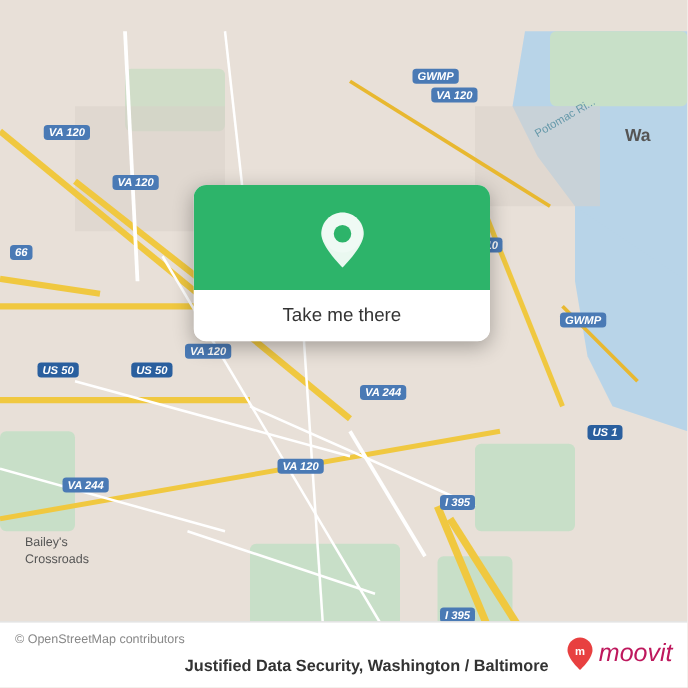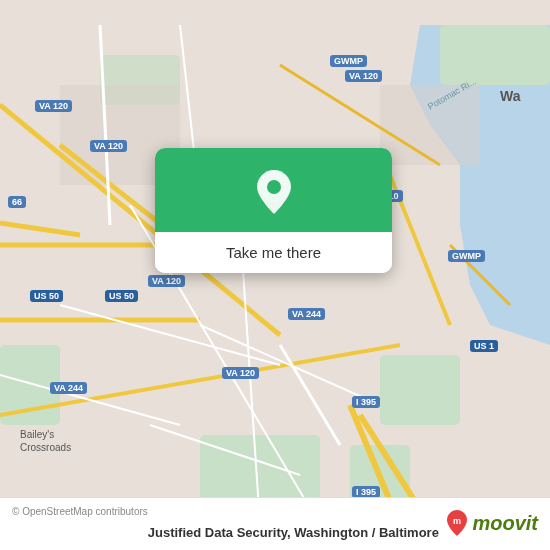--- a/index.html
+++ b/index.html
@@ -106,20 +106,21 @@
     }
 
     
     .road-label {
       position: absolute;
       font-size: 9px;
       font-weight: bold;
       color: #fff;
       border-radius: 3px;
       padding: 1px 4px;
+      font-style: italic;
     }
 
     .road-label.blue {
       background: #4a7ab5;
     }
     .road-label.blue-dark {
       background: #2a5f9e;
     }
   </style>
 </head>
@@ -189,21 +190,21 @@
   <div class="road-label blue-dark" style="left:105px;top:290px">US 50</div>
   <div class="road-label blue" style="left:50px;top:382px">VA 244</div>
   <div class="road-label blue" style="left:288px;top:308px">VA 244</div>
   <div class="road-label blue-dark" style="left:470px;top:340px">US 1</div>
   <div class="road-label blue" style="left:352px;top:396px">I 395</div>
   <div class="road-label blue" style="left:352px;top:486px">I 395</div>
   <div class="road-label blue" style="left:345px;top:70px">VA 120</div>
   <div class="road-label blue" style="left:8px;top:196px; font-size:9px;">66</div>
 
   <div style="position:absolute;left:20px;top:428px;font-size:10px;color:#555;line-height:1.3;">Bailey's<br>Crossroads</div>
-  <div style="position:absolute;left:500px;top:88px;font-size:14px;color:#555;font-weight:bold;">Wa</div>
+  <div style="position:absolute;left:500px;top:100px;font-size:14px;color:#555;font-weight:bold;">Wa</div>
 
   <div id="popup-card">
     <div id="popup-green-header">
 
       <svg width="40" height="48" viewBox="0 0 40 48">
         <circle cx="20" cy="18" r="16" fill="white" opacity="0.25"></circle>
         <path d="M20 2 C10.6 2 3 9.6 3 19 C3 29.5 20 46 20 46 C20 46 37 29.5 37 19 C37 9.6 29.4 2 20 2Z" fill="white" opacity="0.9"></path>
         <circle cx="20" cy="19" r="7" fill="#2db46a"></circle>
       </svg>
     </div>
@@ -215,16 +216,16 @@
     <div id="bottom-bar-left">
       <span id="copyright-text">© OpenStreetMap contributors</span>
       <span id="location-text">Justified Data Security, Washington / Baltimore</span>
     </div>
     <div id="moovit-logo">
 
       <svg width="22" height="28" viewBox="0 0 22 28">
         <path d="M11 1 C5.5 1 1 5.5 1 11 C1 18 11 27 11 27 C11 27 21 18 21 11 C21 5.5 16.5 1 11 1Z" fill="#e84040"></path>
         <text x="11" y="15" text-anchor="middle" fill="white" font-size="9" font-weight="bold">m</text>
       </svg>
-      <span id="moovit-logo-text" style="font-size:20px;font-weight:bold;color:#4d7c0f;font-style:italic;">moovit</span>
+      <span id="moovit-logo-text" style="font-size:20px;font-weight:normal;color:#be185d;font-style:italic;">moovit</span>
     </div>
   </div>
 </div>
 
 </body></html>

